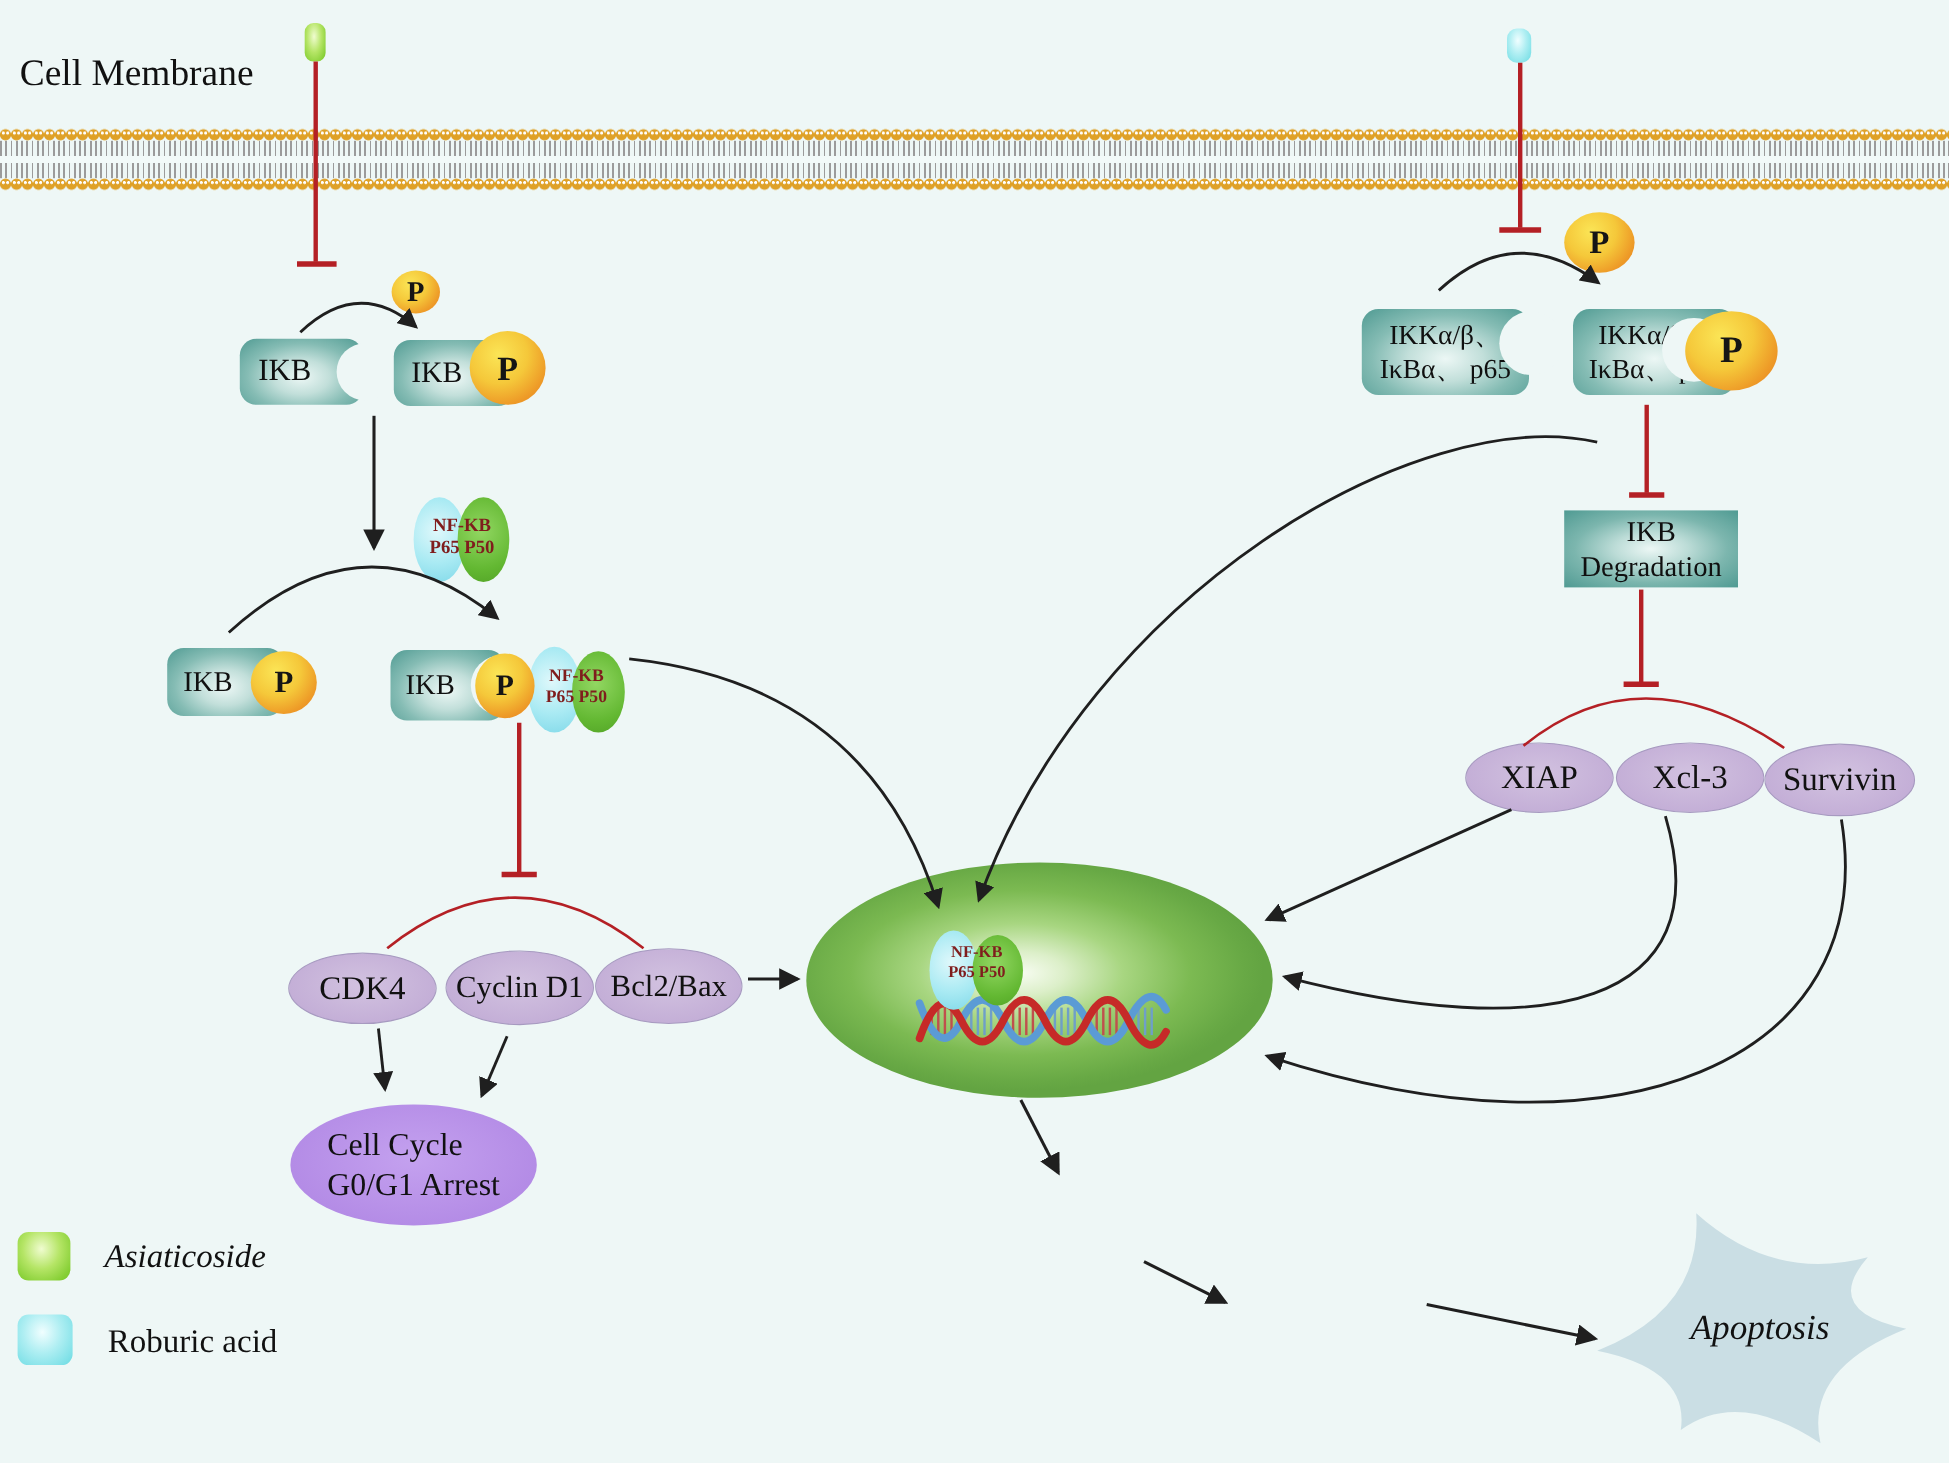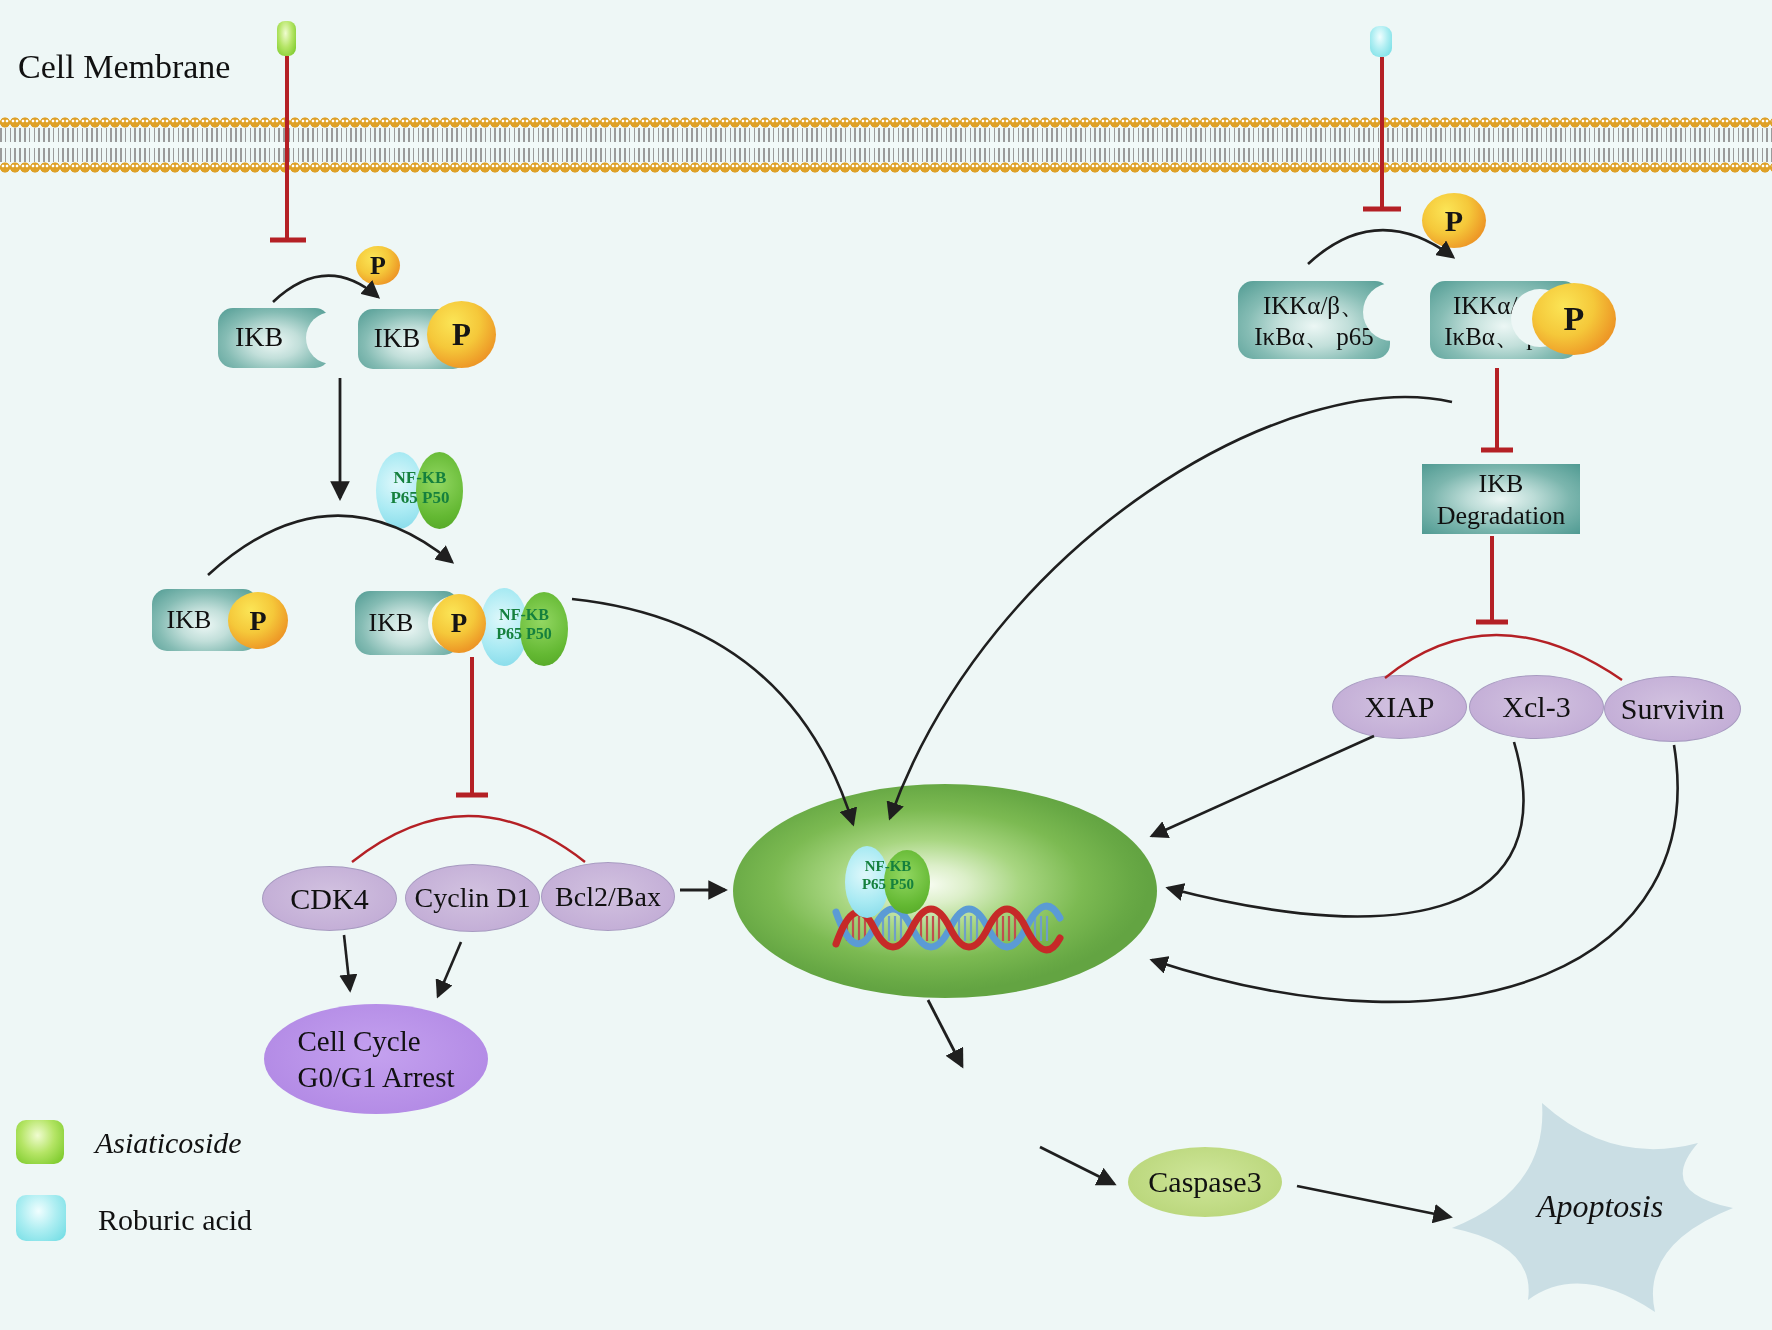--- a/index.html
+++ b/index.html
@@ -27,21 +27,21 @@
   .pcirc{background:radial-gradient(circle at 38% 32%,#fbe556 0%,#f5c83a 42%,#ee9c28 72%,#e5791e 100%);
          border-radius:50%;z-index:4;display:flex;align-items:center;justify-content:center;
          font-weight:bold;color:#151515;}
   .cyanell{background:radial-gradient(circle at 45% 40%,#dff8fb 0%,#a9eaf3 55%,#7fd8e8 100%);border-radius:50%;z-index:3;}
   .greenell{background:radial-gradient(circle at 45% 40%,#92d762 0%,#63b832 65%,#52a326 100%);border-radius:50%;z-index:3;}
   .purple{background:radial-gradient(ellipse at 50% 45%,#d2c2e0 0%,#c4afd7 70%,#bba6d0 100%);
           border:1px solid #a79ac0;border-radius:50%;display:flex;align-items:center;justify-content:center;
           z-index:3;text-align:left;}
   .nucleus{background:radial-gradient(ellipse 52% 50% at 46% 47%,#f7fcf1 0%,#dcefc9 18%,#a8d681 42%,#7cba52 70%,#68a945 92%,#63a442 100%);
            border-radius:50%;z-index:2;}
-  .nfkb-text{font-weight:bold;text-align:center;line-height:1.18;z-index:6;color:#15803d;}
+  .nfkb-text{font-weight:bold;text-align:center;line-height:1.18;z-index:6;color:#7f1d1d;}
   .boxlabel{position:absolute;text-align:center;z-index:4;color:#101010;}
   .ligand-green{background:radial-gradient(ellipse at 45% 35%,#f0fcd0 0%,#b5e566 45%,#86cf35 82%,#79c52c 100%);z-index:3;}
   .ligand-cyan{background:radial-gradient(ellipse at 45% 35%,#f0feff 0%,#aeeef2 45%,#79dfe6 88%,#6fd8e0 100%);z-index:3;}
   .leg-label{font-size:30px;z-index:3;}
   .title{font-size:34px;z-index:3;}
 </style>
 </head>
 <body>
 
 <div class="stage">
@@ -142,22 +142,20 @@
   <div class="abs purple" style="left:1604px;top:676px;width:135px;height:64px;font-size:30px;">Survivin</div>
 
   <div class="abs nucleus" style="left:733px;top:784px;width:424px;height:214px;"></div>
   <div class="abs cyanell" style="left:845px;top:846px;width:44px;height:72px;z-index:6;"></div>
   <div class="abs greenell" style="left:884px;top:850px;width:46px;height:64px;z-index:6;"></div>
   <div class="abs nfkb-text" style="left:838px;top:858px;width:100px;font-size:15px;">
     <div>NF-KB</div>
     <div>P65 P50</div>
   </div>
 
-  <div class="abs purple" style="left:1128px;top:1147px;width:154px;height:70px;font-size:30px;
-       background:radial-gradient(ellipse at 50% 45%,#cfe69a 0%,#bcd87e 70%,#b4d276 100%);border:none;">Caspase3</div>
 
   <div class="abs" style="left:1490px;top:1188px;width:220px;text-align:center;font-size:32px;z-index:6;font-style:italic;">Apoptosis</div>
 
   <svg class="lines" width="1772" height="1330" viewBox="0 0 1772 1330">
     <defs>
       <marker id="arw" viewBox="0 0 10 10" refX="8.5" refY="5" markerWidth="7" markerHeight="7" orient="auto-start-reverse">
         <path d="M0,0 L10,5 L0,10 z" fill="#1f1f1f"></path>
       </marker>
     </defs>
 

